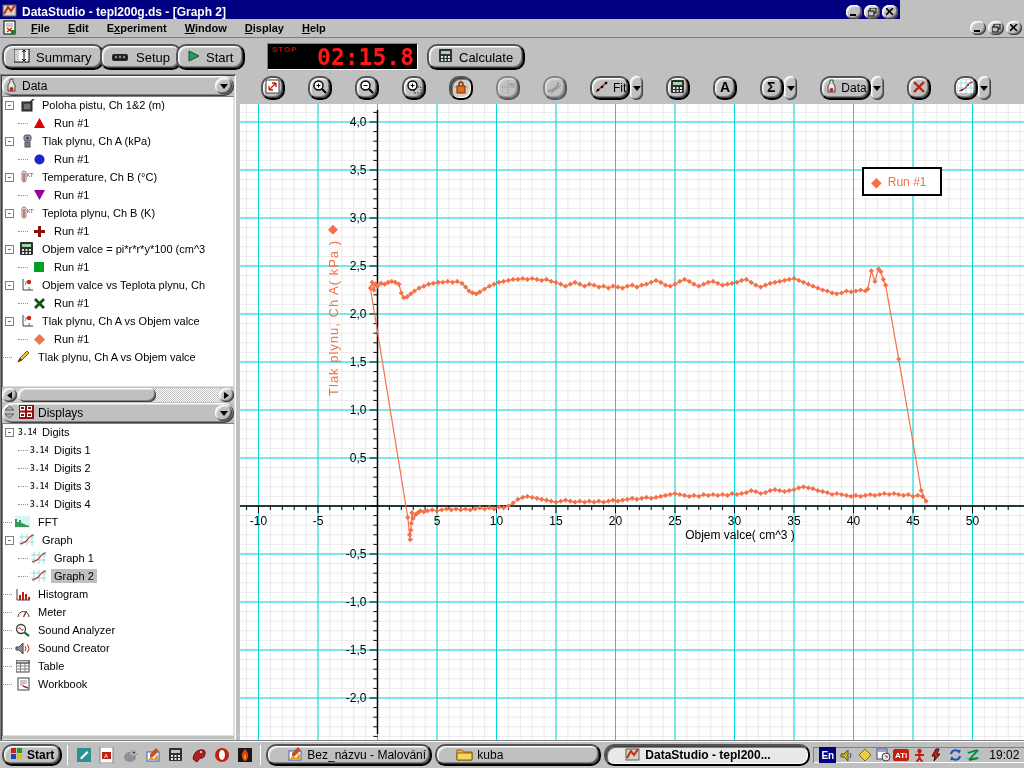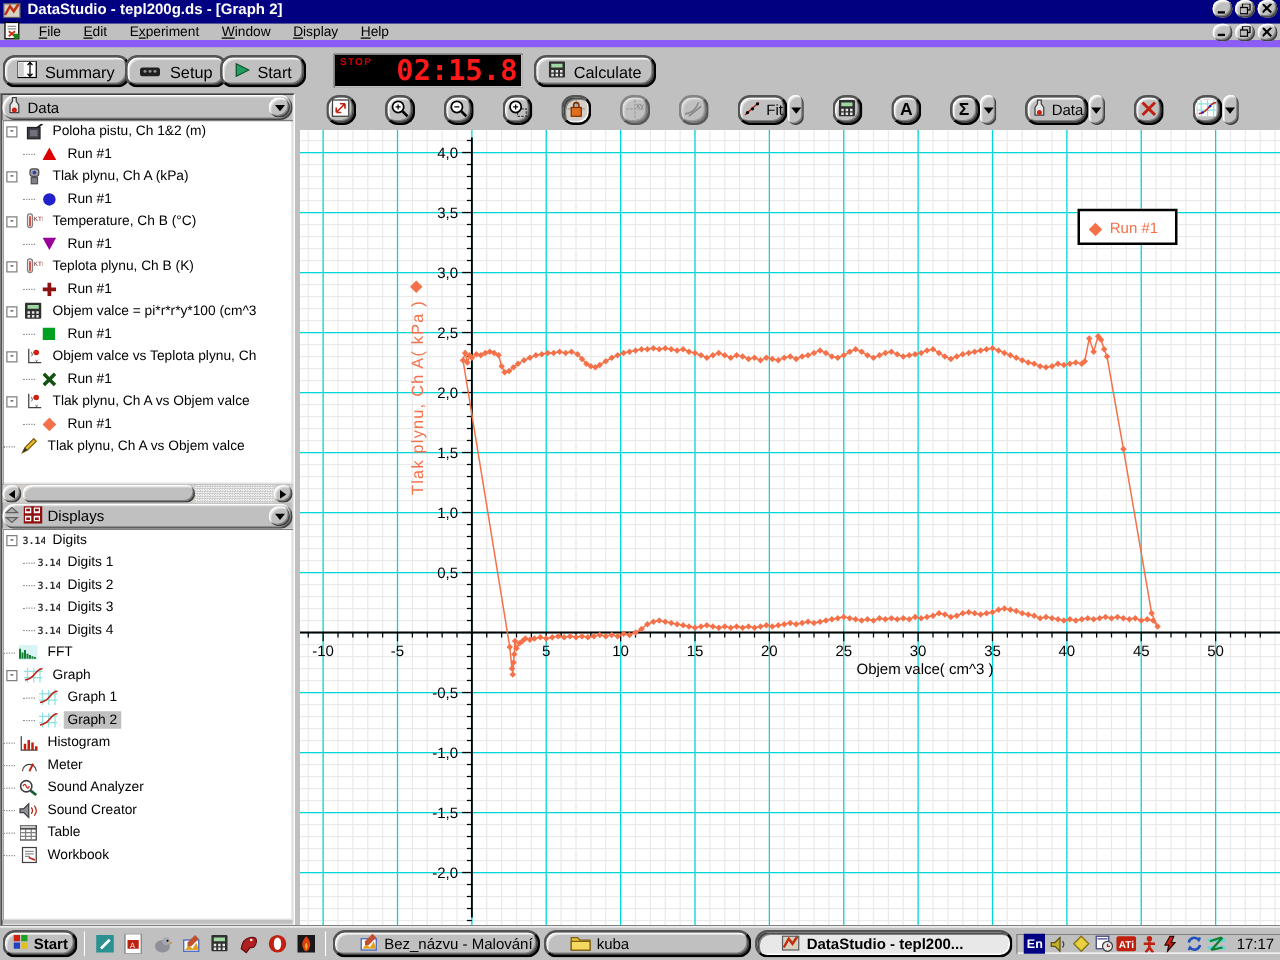--- a/index.html
+++ b/index.html
@@ -4,28 +4,28 @@
 <style>
   * { margin:0; padding:0; box-sizing:border-box; }
   html,body { width:1024px; height:768px; overflow:hidden; }
   body { font-family:"Liberation Sans", sans-serif; font-size:11px; color:#000; }
   #screen { position:absolute; width:1024px; height:768px; background:#c0c0c0; }
   .bevel-btn { background:#c0c0c0;
     box-shadow: inset -1px -1px 0 #404040, inset 1px 1px 0 #ffffff, inset -2px -2px 0 #808080, inset 2px 2px 0 #dfdfdf; border-radius: 10px; }
   .sunken-frame { box-shadow: inset 1px 1px 0 #808080, inset -1px -1px 0 #ffffff, inset 2px 2px 0 #404040, inset -2px -2px 0 #dfdfdf; }
 
   
-  #titlebar { position:absolute; left:0; top:0; width:1024px; height:19px; background:#000080; display:flex; align-items:flex-start; padding:0 2px; }
+  #titlebar { position:absolute; left:0; top:0; width:900px; height:19px; background:#000080; display:flex; align-items:flex-end; padding:0 2px; }
   #titlebar .title { color:#fff; font-weight:bold; font-size:12px; margin-left:4px; flex:1; white-space:nowrap; }
   .winbtns { display:flex; gap:2px; }
   .winbtn { width:16px; height:14px; display:flex; align-items:center; justify-content:center; }
   .winbtn svg { display:block; }
 
   
-  #menubar { position:absolute; left:0; top:19px; width:1024px; height:19px; background:#c0c0c0; display:flex; align-items:center; border-bottom:6px solid #8b5cf6; }
+  #menubar { position:absolute; left:0; top:19px; width:1024px; height:19px; background:#c0c0c0; display:flex; align-items:center; border-bottom:1px solid #8b5cf6;font-weight:bold; }
   .menu-item { padding:2px 9px; white-space:nowrap; }
   .menu-item u { text-decoration:underline; }
   #menubar .doc-icon { margin:0 4px 0 3px; }
 
   
   #maintoolbar { position:absolute; left:0; top:38px; width:1024px; height:34px; background:#c0c0c0; }
   .big-btn { position:absolute; top:6px; height:26px; display:flex; align-items:center; gap:6px; padding:0 10px; font-size:13px; }
   #timer-panel { position:absolute; left:267px; top:5px; width:151px; height:27px; background:#000; box-shadow: inset 1px 1px 0 #808080, inset -1px -1px 0 #fff; }
   #timer-stop { position:absolute; left:5px; top:2px; color:#d00000; font-size:8px; font-weight:bold; letter-spacing:1px; }
   #timer-digits { position:absolute; right:4px; top:1px; color:#ff1818; font-family:"DejaVu Sans Mono", monospace; font-size:23px; font-weight:bold; letter-spacing:0px; }
@@ -1187,17 +1187,17 @@
             </svg>
           </span>
           <span class="tray-icon">
             <svg width="16" height="14">
               <rect x="1" y="3" width="14" height="2.5" fill="#60d8d8"></rect>
               <rect x="1" y="9" width="14" height="2.5" fill="#60d8d8"></rect>
               <path d="M13 2 L4 12 M3 5 l9 -3 M4 12 l9 -2" stroke="#108030" stroke-width="1.8"></path>
             </svg>
           </span>
         </span>
-      <span class="clock">17:17</span>
+      <span class="clock">19:02</span>
     </span>
   </div>
 
 </div>
 
 </body></html>

